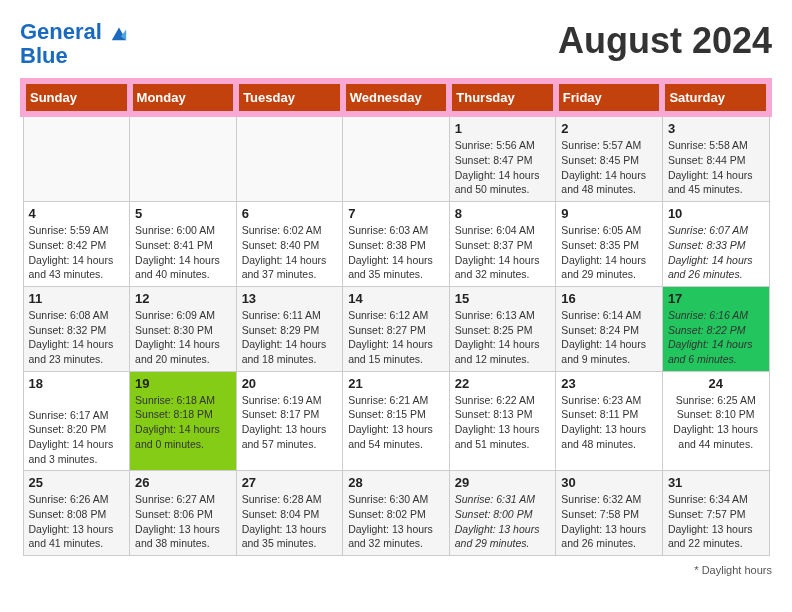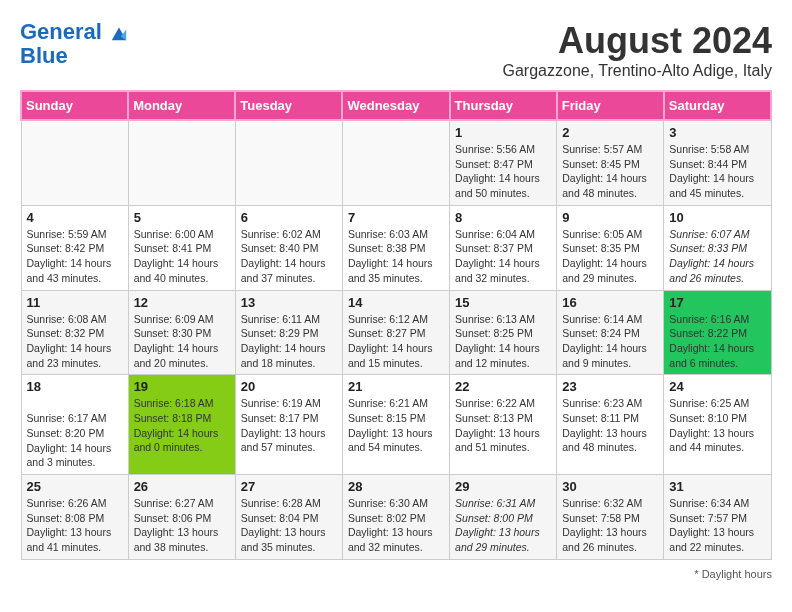--- a/index.html
+++ b/index.html
@@ -45,27 +45,27 @@
     .subtitle {
       font-size: 16px;
       color: #333;
     }
     .calendar {
       width: 100%;
       border-collapse: collapse;
       font-size: 11px;
     }
     .calendar thead th {
-      background: #ec4899;
+      background: #c2410c;
       color: #fff;
       padding: 6px 4px;
       text-align: left;
       font-size: 13px;
       font-weight: bold;
-      border: 2px solid #f9a8d4;
+      border: 6px solid #f9a8d4;
     }
     .calendar tbody td {
       vertical-align: top;
       padding: 4px 5px;
       border: 1px solid #ccc;
       width: calc(100% / 7);
       min-height: 80px;
       background: #fff;
     }
     .calendar tbody tr:nth-child(odd) td {
@@ -110,21 +110,20 @@
           </svg>
         </span>
       </div>
       <div style="display:flex;align-items:center;">
         <span class="logo-text" style="color:#1a6abf;">Blue</span>
       </div>
     </div>
   </div>
   <div class="title-block">
     <div class="month-title">August 2024</div>
-    <div class="subtitle">Gargazzone, Trentino-Alto Adige, Italy</div>
   </div>
 </div>
 
 <table class="calendar">
   <thead>
     <tr id="calendar-header">
     <th>Sunday</th>
         <th>Monday</th>
         <th>Tuesday</th>
         <th>Wednesday</th>
@@ -250,21 +249,21 @@
         </td>
         <td style="background: rgb(245, 245, 245);">
           <div class="day-number">16</div>
           <div class="day-info" style="white-space: pre-line;">Sunrise: 6:14 AM
 Sunset: 8:24 PM
 Daylight: 14 hours
 and 9 minutes.</div>
         </td>
         <td style="background: #22c55e;">
           <div class="day-number">17</div>
-          <div class="day-info" style="white-space: pre-line;">Sunrise: 6:16 AM
+          <div class="day-info" style="white-space: pre-line; font-style: italic;">Sunrise: 6:16 AM
 Sunset: 8:22 PM
 Daylight: 14 hours
 and 6 minutes.</div>
         </td>
       </tr>
       <tr>
         <td style="background: rgb(255, 255, 255);">
           <div class="day-number">18</div>
           <div class="day-info" style="white-space: pre-line; margin-top: 17px;">Sunrise: 6:17 AM
 Sunset: 8:20 PM
@@ -299,21 +298,21 @@
 Daylight: 13 hours
 and 51 minutes.</div>
         </td>
         <td style="background: rgb(255, 255, 255);">
           <div class="day-number">23</div>
           <div class="day-info" style="white-space: pre-line;">Sunrise: 6:23 AM
 Sunset: 8:11 PM
 Daylight: 13 hours
 and 48 minutes.</div>
         </td>
-        <td style="background: rgb(255, 255, 255);">
+        <td style="background: rgb(255, 255, 255); text-align: center;">
           <div class="day-number">24</div>
           <div class="day-info" style="white-space: pre-line;">Sunrise: 6:25 AM
 Sunset: 8:10 PM
 Daylight: 13 hours
 and 44 minutes.</div>
         </td>
       </tr>
       <tr>
         <td style="background: rgb(245, 245, 245);">
           <div class="day-number">25</div>

